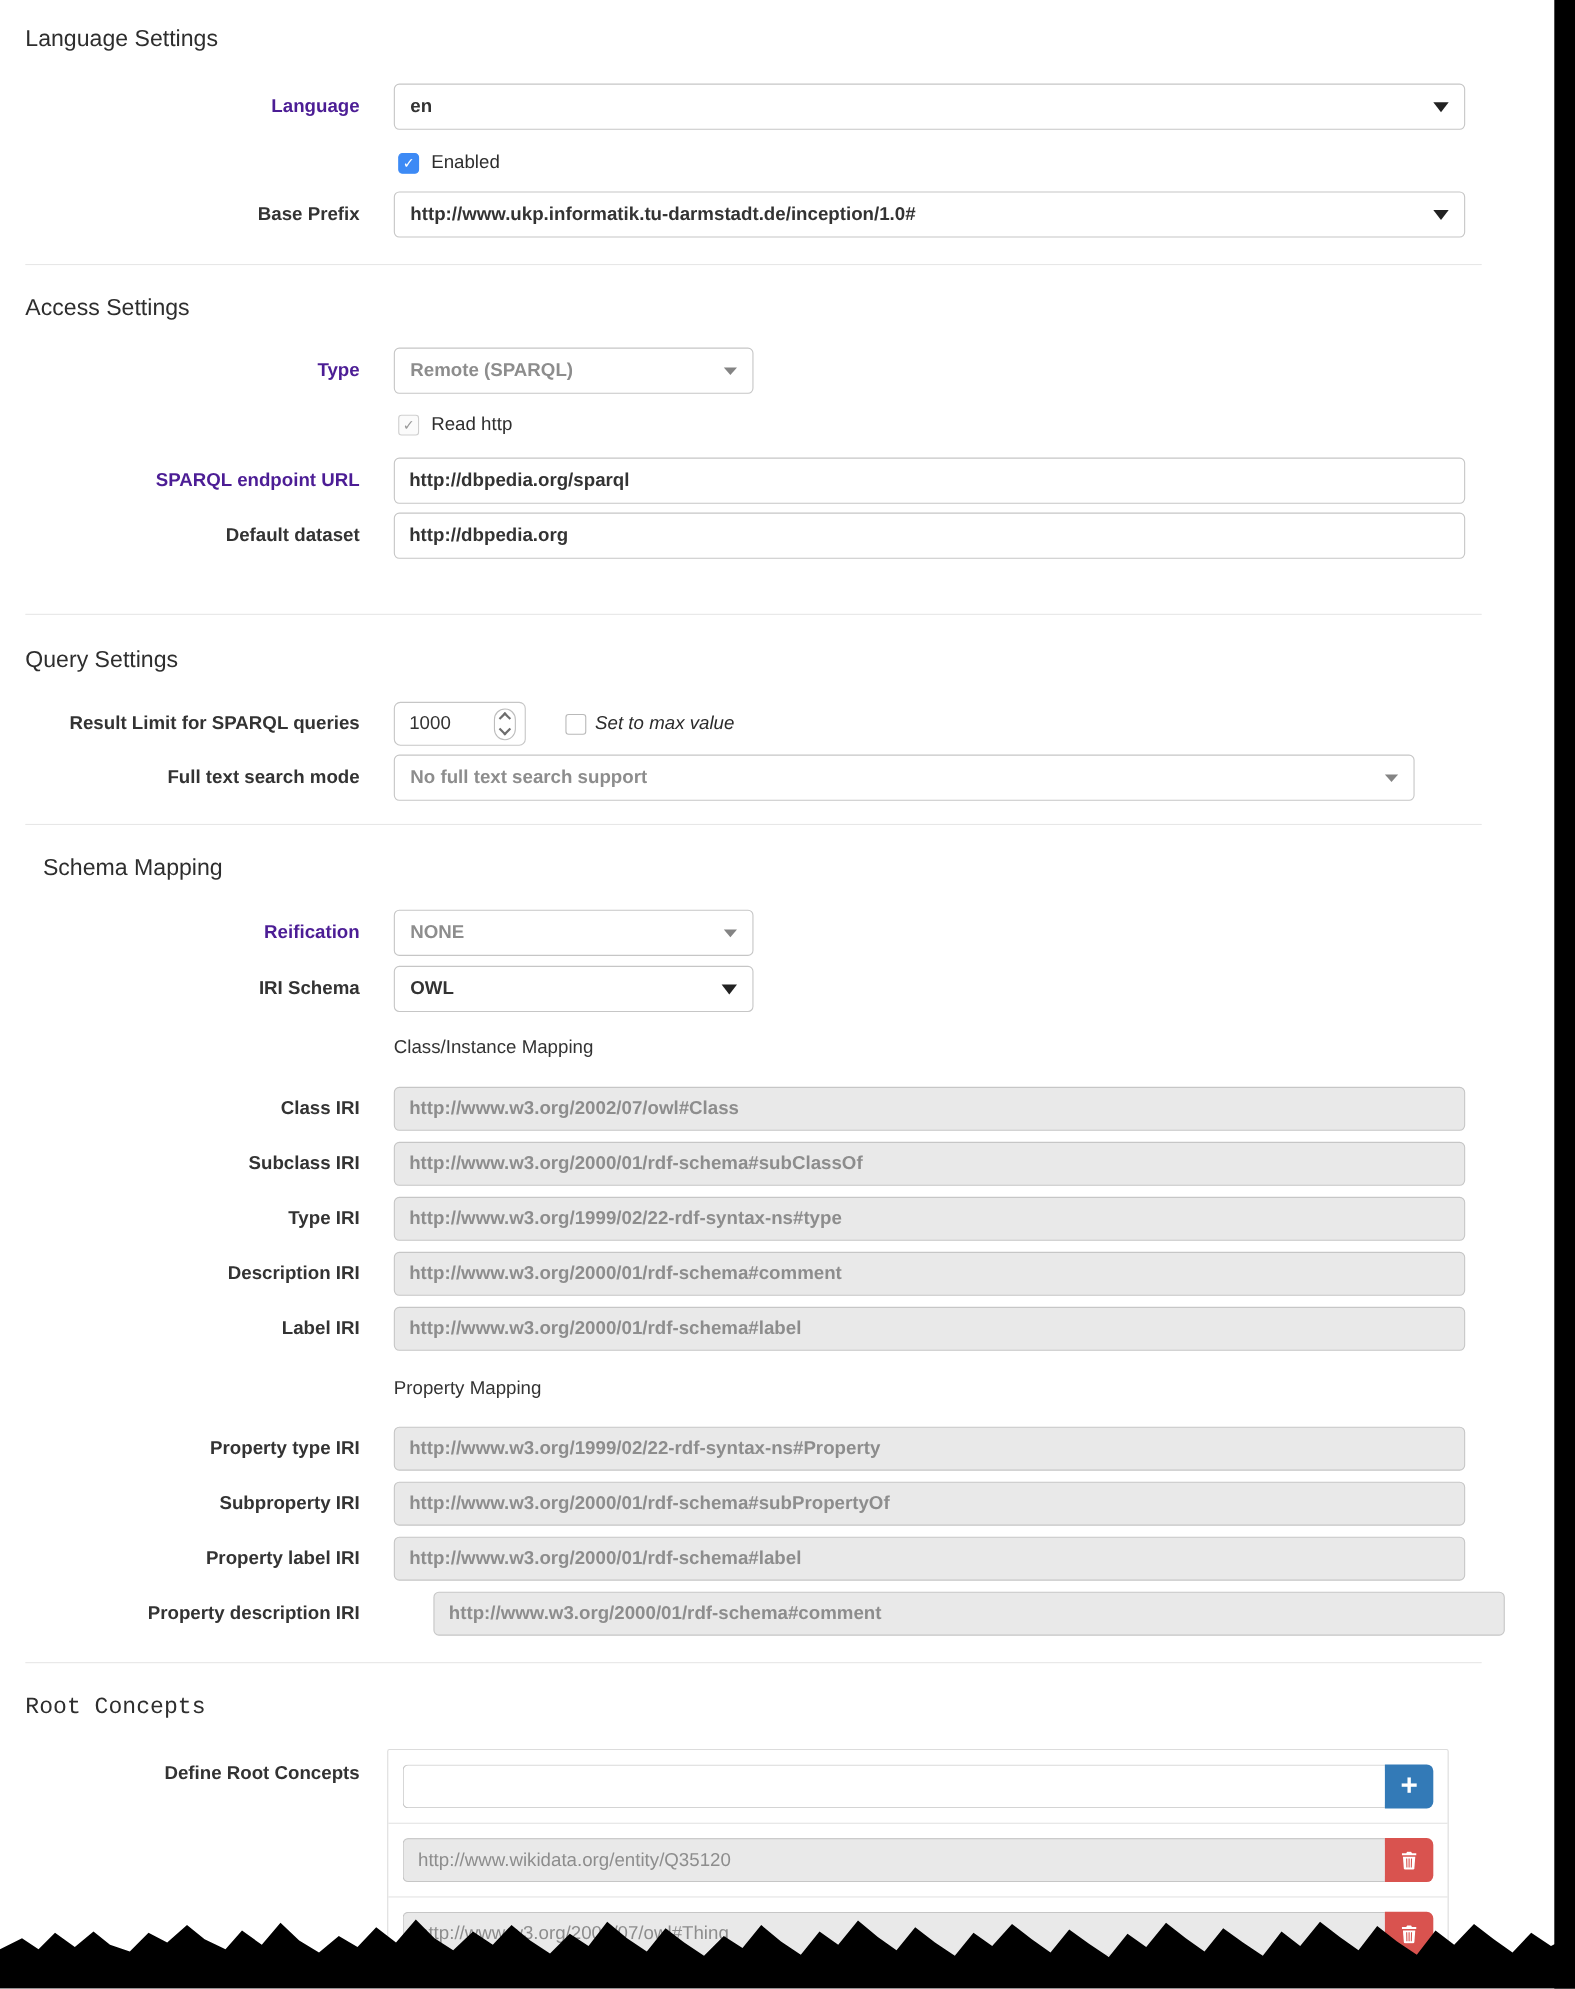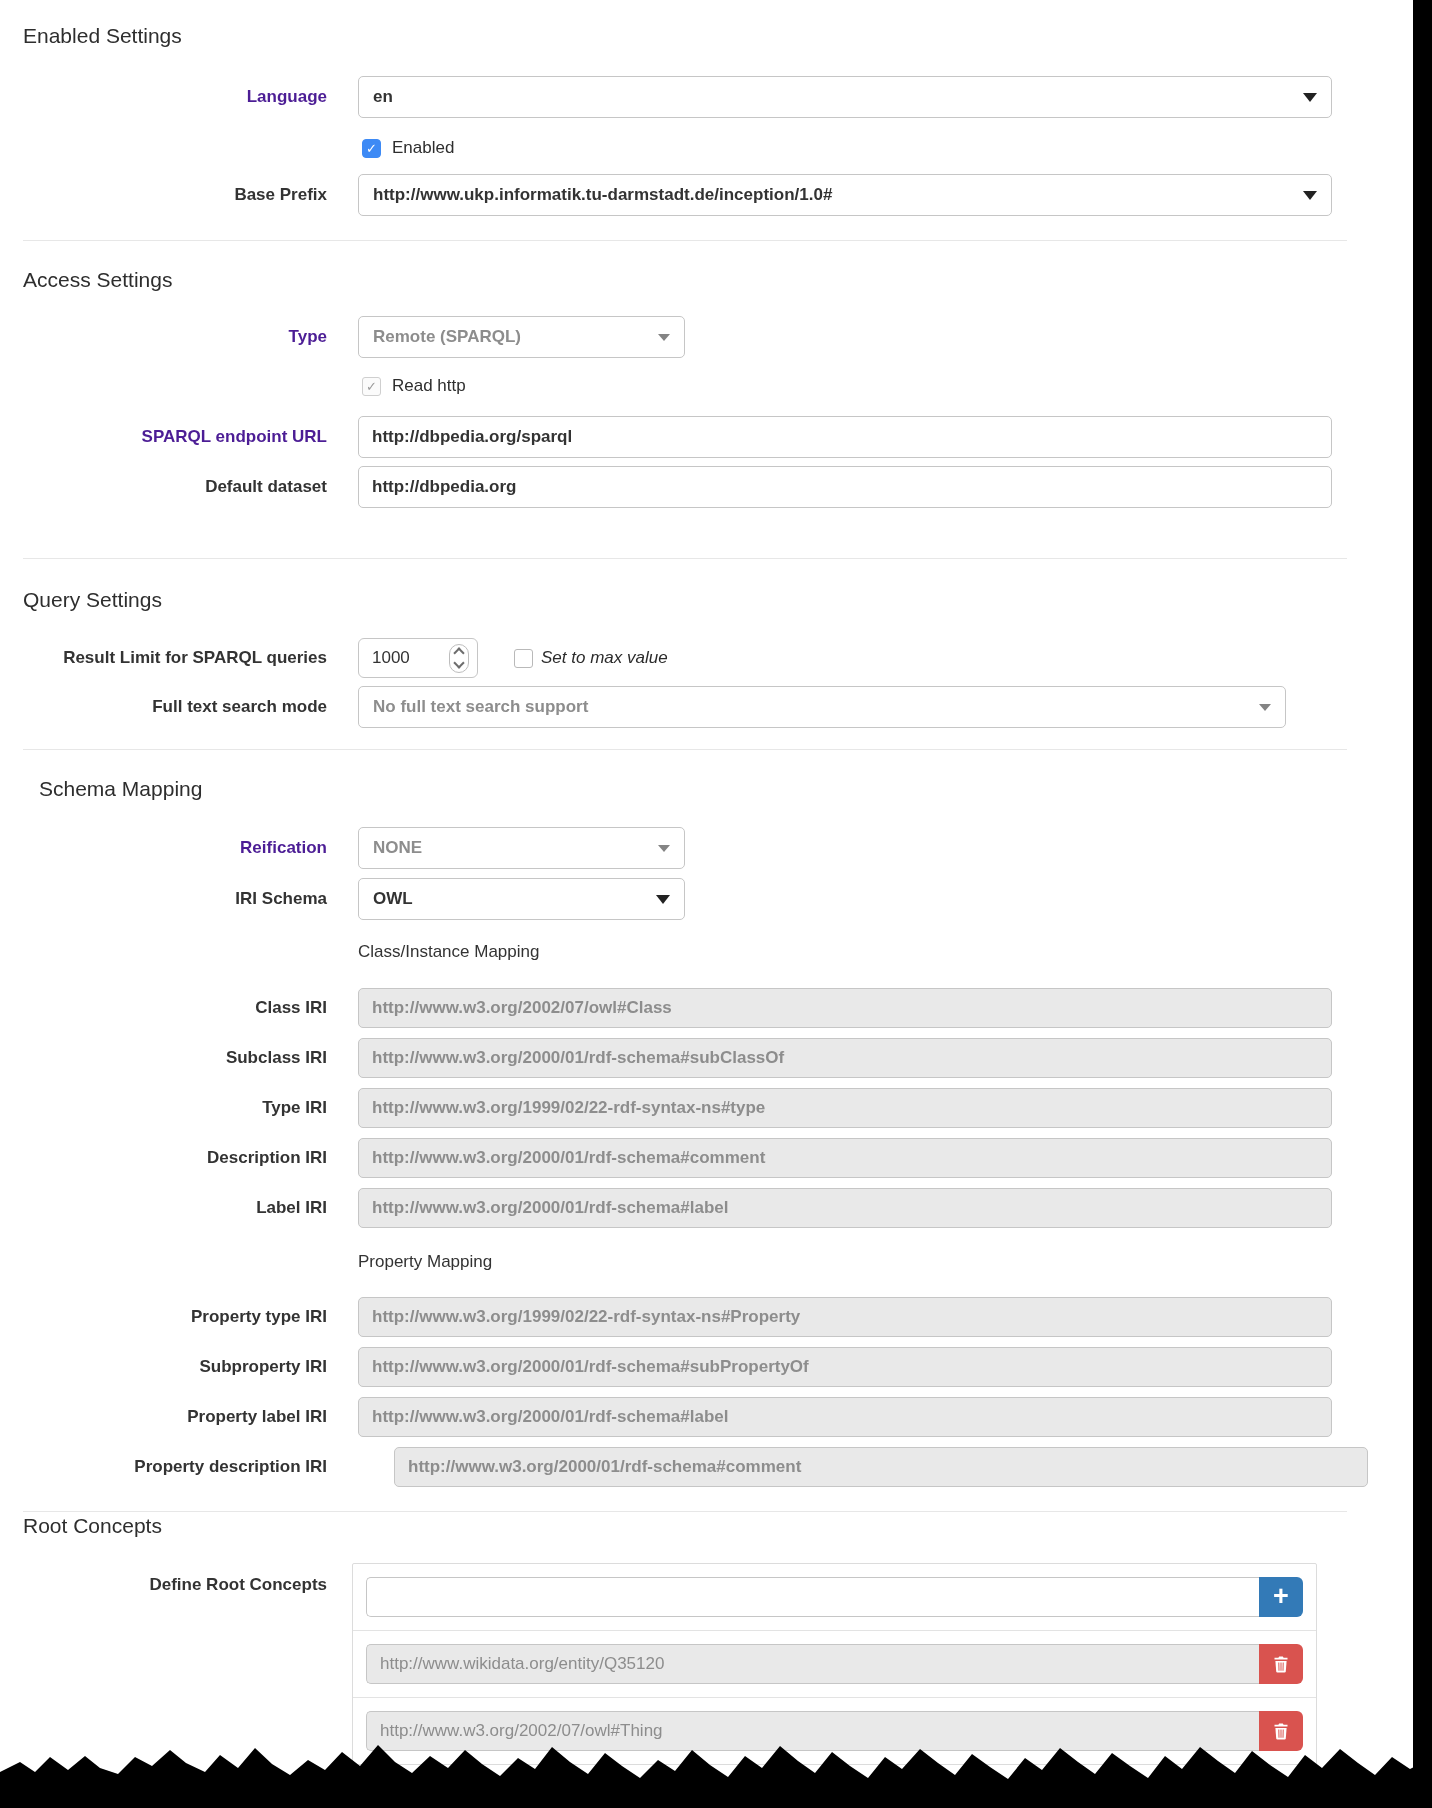--- a/index.html
+++ b/index.html
@@ -71,21 +71,21 @@
 
   
   .edge-right{position:absolute;top:0;right:0;width:19px;height:1808px;background:#000;}
   .edge-bottom{position:absolute;left:0;bottom:0;width:1432px;height:70px;pointer-events:none;}
 </style>
 </head>
 <body>
 
 <div class="content">
 
-  <h2 class="section-title" style="margin-top:22px;">Enabled Settings</h2>
+  <h2 class="section-title" style="margin-top:22px;">Language Settings</h2>
 
   <div class="frow" style="margin-top:26px;">
     <div class="flabel req">Language</div>
     <div class="fbody">
       <div class="ctl select w-full">
         <span class="val">en</span>
         <span class="caret"></span>
       </div>
     </div>
   </div>
@@ -242,21 +242,21 @@
     <div class="flabel" style="padding-top:10px;">Property label IRI</div>
     <div class="fbody"><input type="text" disabled="" class="ctl h40 w-full" value="http://www.w3.org/2000/01/rdf-schema#label" style=""></div>
   </div>
   <div class="frow" style="margin-top:10px;gap:36px;">
     <div class="flabel" style="padding-top:10px;">Property description IRI</div>
     <div class="fbody"><input type="text" disabled="" class="ctl h40 w-full" value="http://www.w3.org/2000/01/rdf-schema#comment" style=""></div>
   </div>
 
   <div class="divider" style="margin-top:24px;"></div>
 
-  <h2 class="section-title" style="">Root Concepts</h2>
+  <h2 class="section-title" style="margin-top:27px;font-family:Liberation Mono, monospace;">Root Concepts</h2>
 
   <div class="frow" style="margin-top:23px;">
     <div class="flabel" style="padding-top:12px;">Define Root Concepts</div>
     <div class="rc-box">
       <div class="rc-row">
         <input type="text" class="rc-input" value="" style="">
         <button class="rc-btn add">
             <span class="plus">+</span>
           </button>
       </div>

